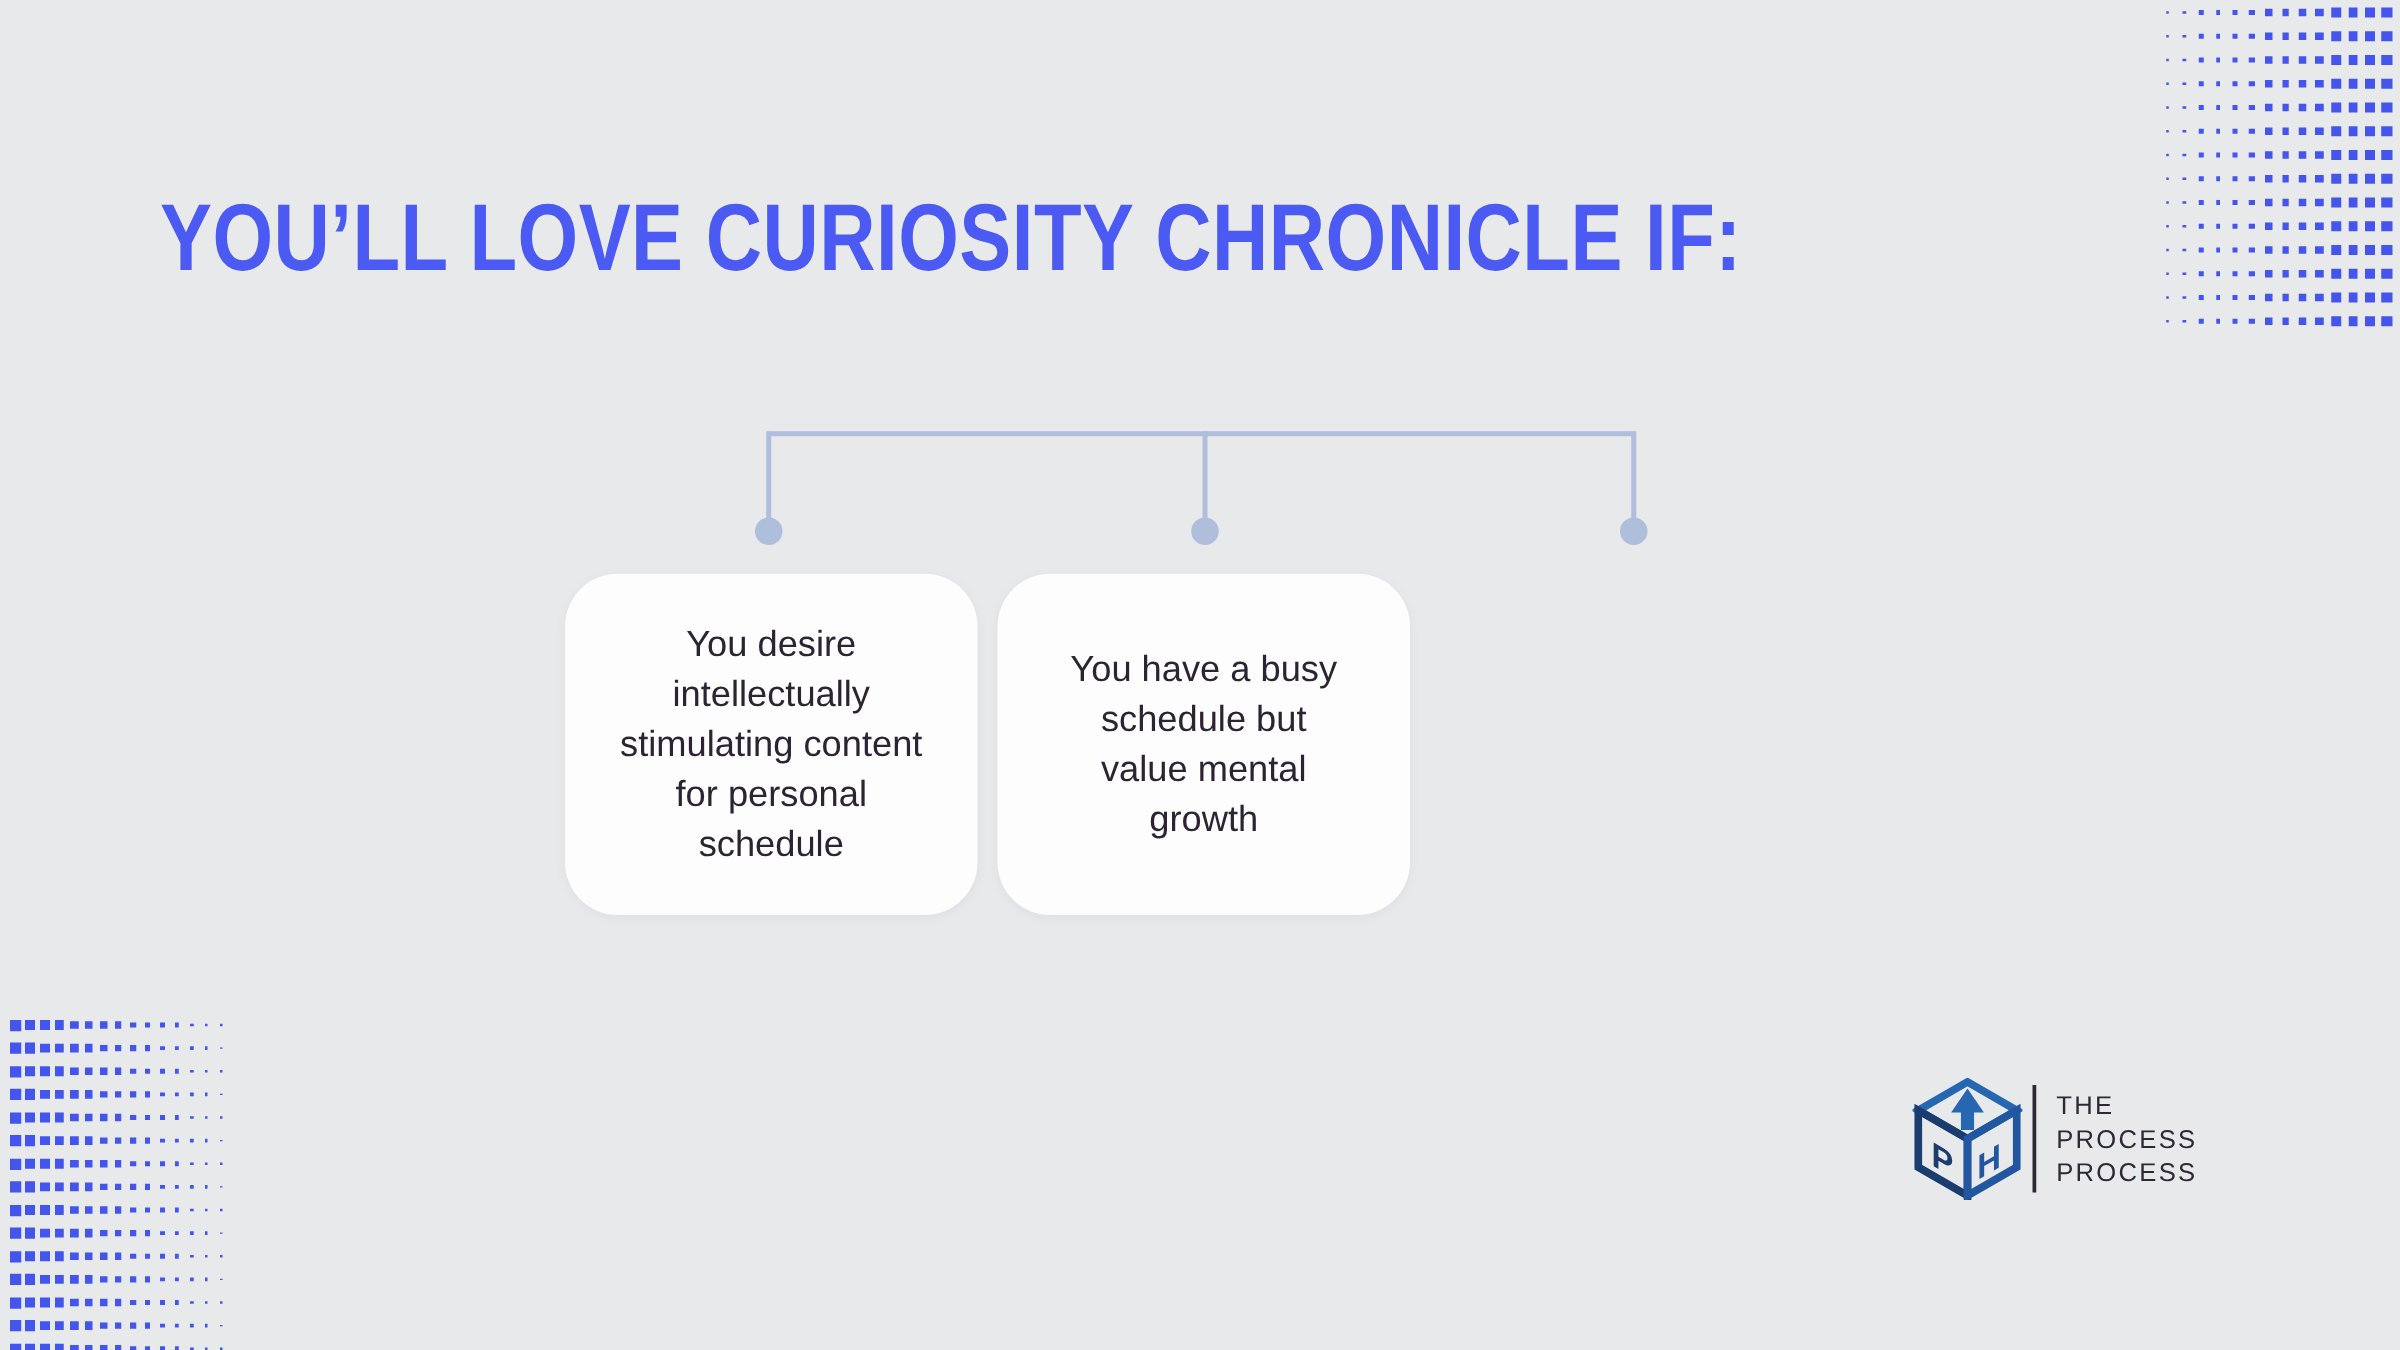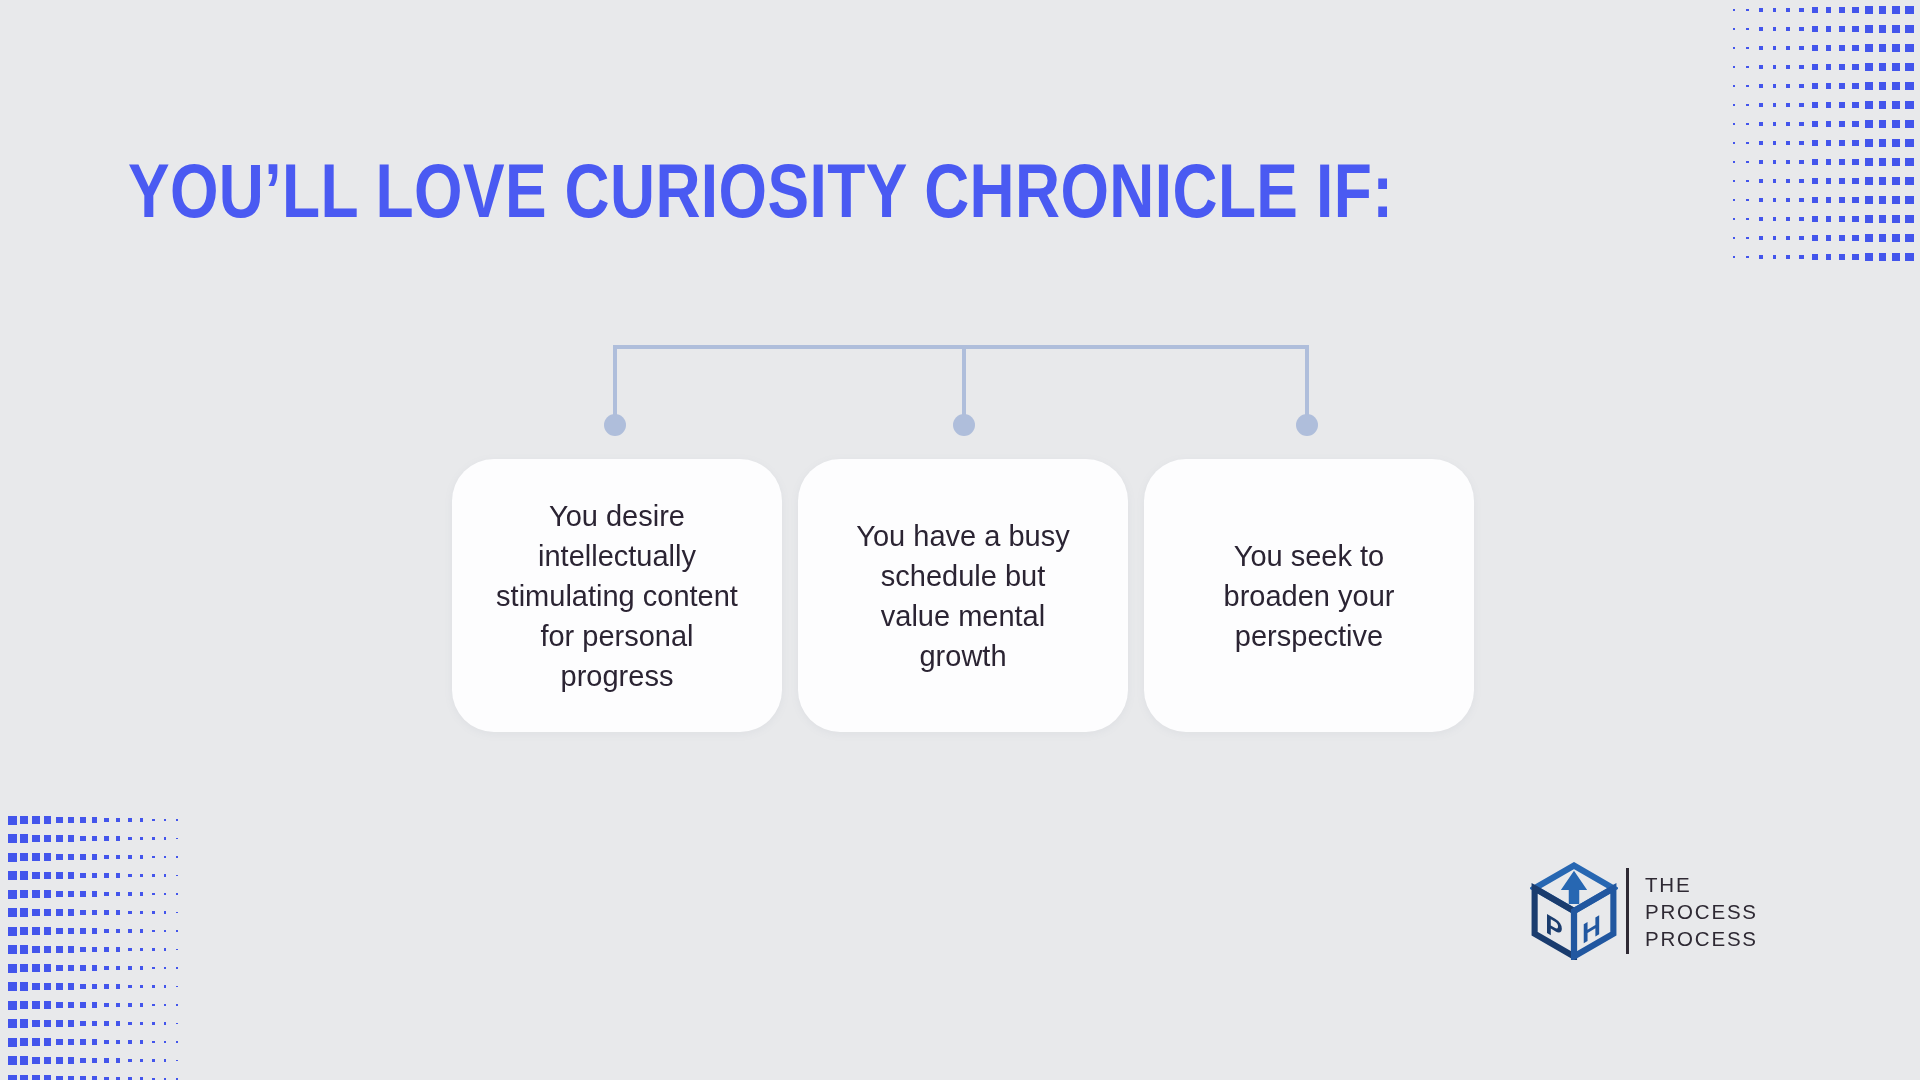--- a/index.html
+++ b/index.html
@@ -527,32 +527,27 @@
     <div class="conn-dot d2"></div>
     <div class="conn-dot d3"></div>
   </div>
 
   <div class="cards">
     <div class="card">
       <div class="card-text">You desire
 intellectually
 stimulating content
 for personal
-progress</div>
+schedule</div>
     </div>
     <div class="card">
       <div class="card-text">You have a busy
 schedule but
 value mental
 growth</div>
-    </div>
-    <div class="card">
-      <div class="card-text">You seek to
-broaden your
-perspective</div>
     </div>
   </div>
 
   <div class="brand-logo">
     <svg class="logo-cube" viewBox="0 0 100 112">
 
       <path d="M5,30 L50,4 L95,30 L50,56 Z" fill="none" stroke="#2767B2" stroke-width="7" stroke-linejoin="miter"></path>
 
       <path d="M5,30 L50,56 L50,108 L5,82 Z" fill="none" stroke="#1A3C6E" stroke-width="7" stroke-linejoin="miter"></path>
 

